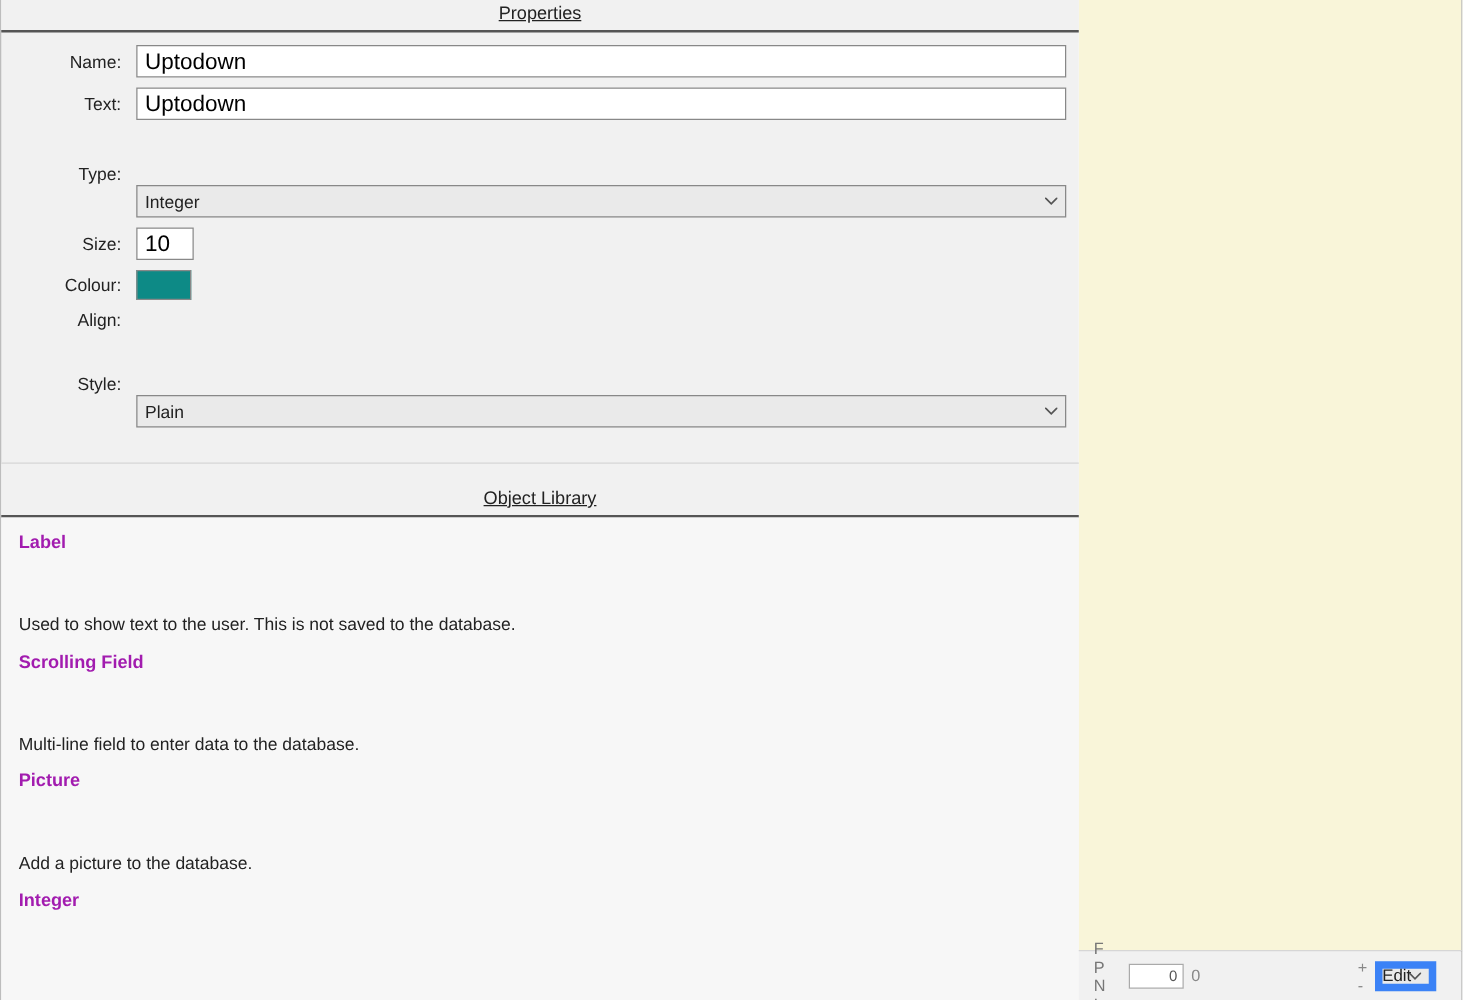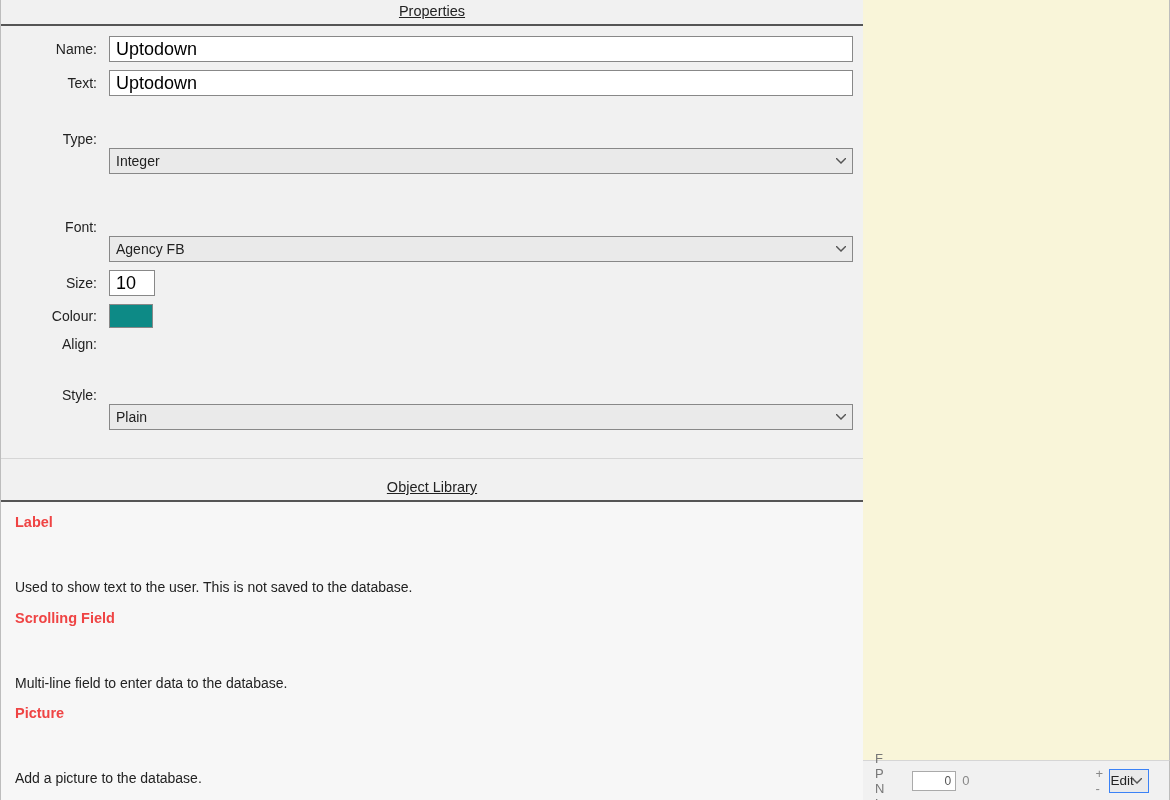--- a/index.html
+++ b/index.html
@@ -107,21 +107,21 @@
       background: #f7f7f7;
     }
     .lib-item {
       padding: 12px 14px 0 14px;
       cursor: pointer;
     }
     .lib-title {
       font-weight: 600;
       font-size: 14.5px;
       margin-bottom: 4px;
-      color: #ef4444;
+      color: #a21caf;
     }
     .lib-desc {
       font-size: 14px;
       color: #222;
       line-height: 1.4;
       margin-top: 48px;
     }
     .statusbar {
       background: #f1f1f1;
       border-top: 1px solid #d6d6d6;
@@ -143,21 +143,21 @@
       padding: 0 4px;
       color: #555;
     }
     .rec-total { margin-left: 6px; color: #888; }
     .zoom-group { margin-left: 120px; color: #888; }
     .zoom-btn { margin: 0 6px; cursor: pointer; }
     .flex-spacer { flex: 1; }
     .mode-select {
       width: 90px;
       height: 24px;
-      border: 1px solid #3b82f6;
+      border: 6px solid #3b82f6;
       background: #eaeaea;
       display: flex;
       align-items: center;
       justify-content: center;
       position: relative;
       font-size: 13.5px;
       color: #222;
       cursor: pointer;
       margin-right: 8px;
       padding-right: 14px;
@@ -188,31 +188,20 @@
         <div class="prop-select">
           <span>Integer</span>
           <span class="chevron">
               <svg viewBox="0 0 10 6">
                 <path d="M0 0 L5 5 L10 0" fill="none" stroke="#555" stroke-width="1.4"></path>
               </svg>
             </span>
         </div>
       </div>
 
-      <div class="prop-row gap-top">
-        <div class="prop-label">Font:</div>
-        <div class="prop-select">
-          <span>Agency FB</span>
-          <span class="chevron">
-              <svg viewBox="0 0 10 6">
-                <path d="M0 0 L5 5 L10 0" fill="none" stroke="#555" stroke-width="1.4"></path>
-              </svg>
-            </span>
-        </div>
-      </div>
 
       <div class="prop-row">
         <div class="prop-label">Size:</div>
         <input class="prop-input size-input" value="10" style="">
       </div>
 
       <div class="prop-row">
         <div class="prop-label">Colour:</div>
         <div class="color-swatch" style="background:#0d8a86"></div>
       </div>

